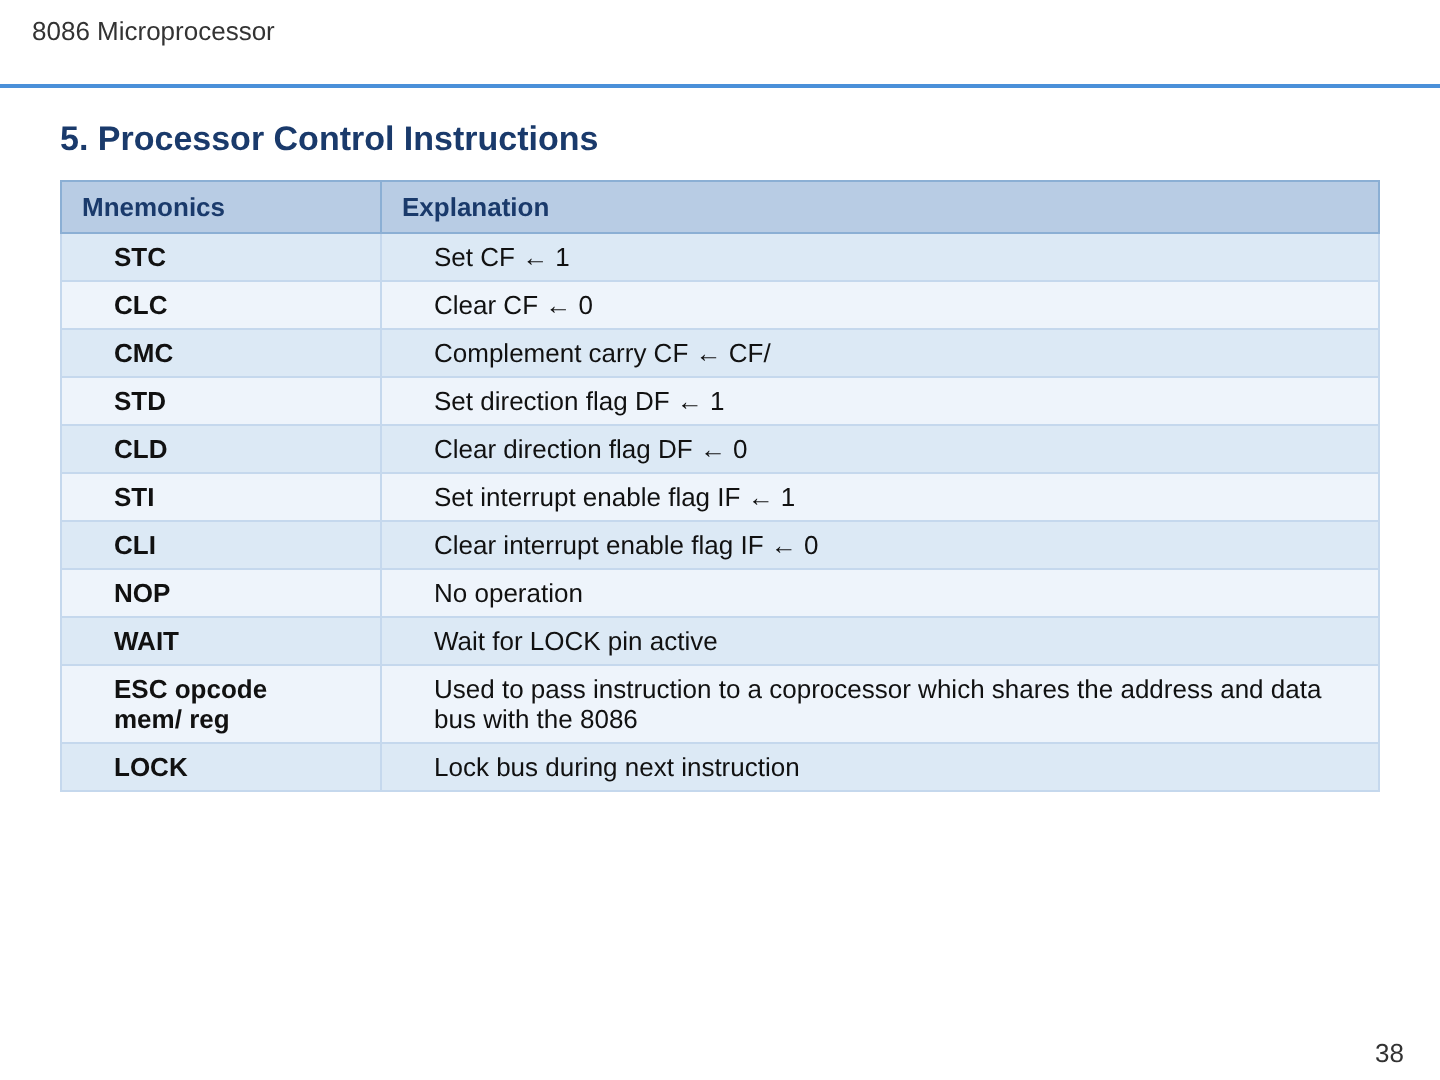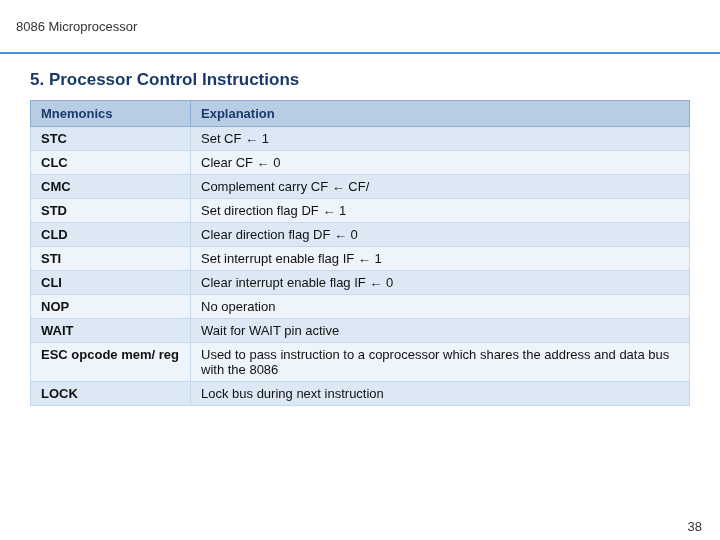--- a/index.html
+++ b/index.html
@@ -6,25 +6,25 @@
     body {
       font-family: Arial, sans-serif;
       background: #fff;
       width: 720px;
       height: 540px;
       overflow: hidden;
       font-size: 13px;
     }
     .header {
       display: flex;
-      align-items: center;
+      align-items: flex-start;
       padding: 8px 16px;
       border-bottom: 2px solid #4a90d9;
       background: #fff;
-      height: 54px;
+      height: 44px;
     }
     .header-logo {
       font-size: 13px;
       color: #333;
       font-weight: normal;
       min-width: 160px;
     }
     .header-title {
       font-size: 26px;
       font-weight: bold;
@@ -57,21 +57,21 @@
       color: #1a3a6b;
       border: 1px solid #8bafd4;
     }
     tbody tr:nth-child(odd) {
       background: #dce9f5;
     }
     tbody tr:nth-child(even) {
       background: #eef4fb;
     }
     tbody td {
-      padding: 4px 10px;
+      padding: 4px 26px;
       color: #111;
       border: 1px solid #c5d8ed;
       vertical-align: top;
     }
     .mnemonics-col {
       width: 160px;
       font-weight: bold;
       margin-top: 20px;
     }
     .page-number {
@@ -126,21 +126,21 @@
         <tr>
           <td class="mnemonics-col">CLI</td>
           <td>Clear interrupt enable flag  IF ←  0</td>
         </tr>
         <tr>
           <td class="mnemonics-col">NOP</td>
           <td>No operation</td>
         </tr>
         <tr>
           <td class="mnemonics-col">WAIT</td>
-          <td>Wait for WAIT pin active</td>
+          <td>Wait for LOCK pin active</td>
         </tr>
         <tr>
           <td class="mnemonics-col">ESC opcode mem/ reg</td>
           <td>Used to pass instruction to a coprocessor which shares the address and data bus with the 8086</td>
         </tr>
         <tr>
           <td class="mnemonics-col">LOCK</td>
           <td>Lock bus during next instruction</td>
         </tr>
       </tbody>

